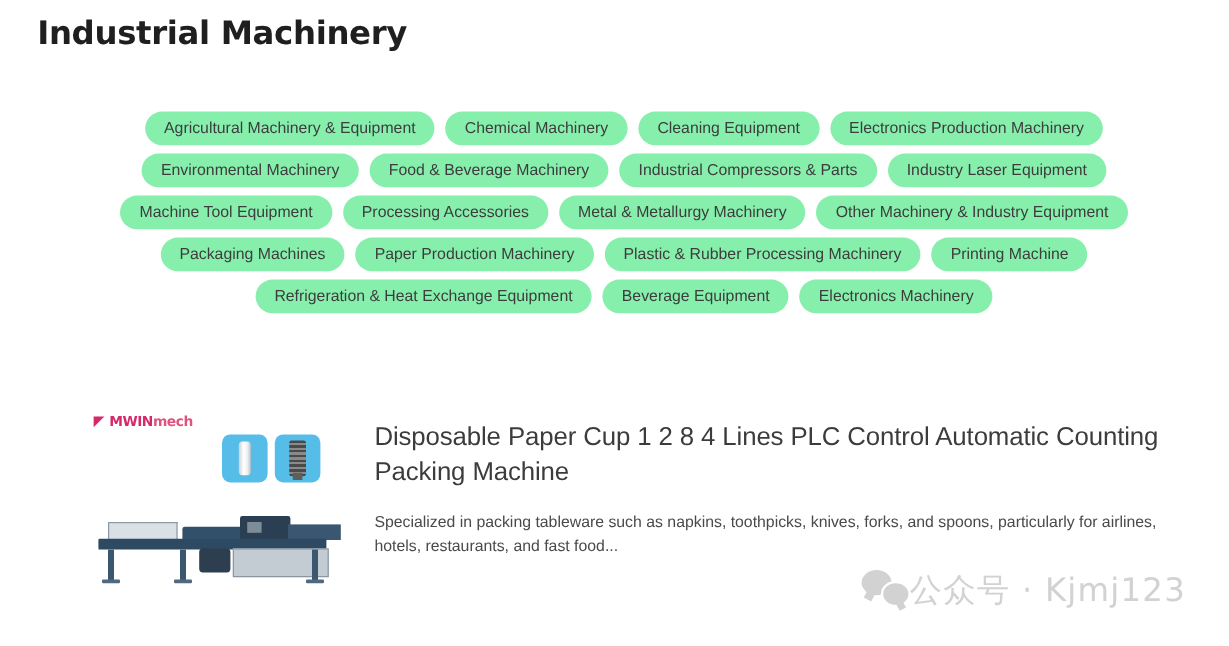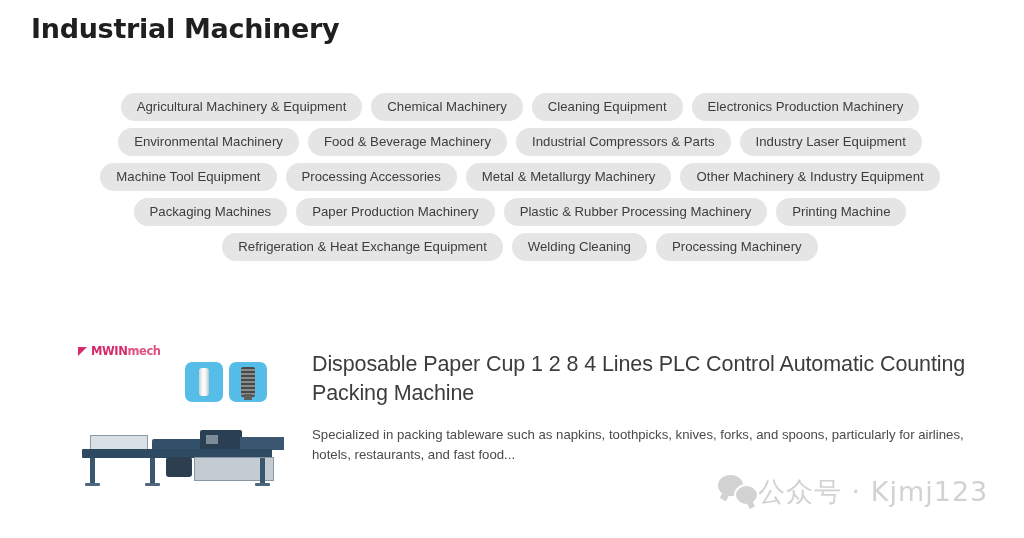--- a/index.html
+++ b/index.html
@@ -36,21 +36,21 @@
     width: 816px;
   }
   .tag-row {
     display: flex;
     justify-content: center;
     align-items: center;
     gap: 9px;
     height: 35px;
   }
   .tag-pill {
-    background: #e5e5e5;
+    background: #86efac;
     border-radius: 17px;
     padding: 6px 16px 7px 16px;
     font-size: 13.2px;
     line-height: 15px;
     color: #3d3d3d;
     white-space: nowrap;
     cursor: pointer;
     font-family: "Liberation Sans", sans-serif;
   }
 
@@ -344,22 +344,22 @@
 
   <div class="tag-row">
     <div class="tag-pill">Packaging Machines</div>
     <div class="tag-pill">Paper Production Machinery</div>
     <div class="tag-pill">Plastic &amp; Rubber Processing Machinery</div>
     <div class="tag-pill">Printing Machine</div>
   </div>
 
   <div class="tag-row">
     <div class="tag-pill">Refrigeration &amp; Heat Exchange Equipment</div>
-    <div class="tag-pill">Welding Cleaning</div>
-    <div class="tag-pill">Processing Machinery</div>
+    <div class="tag-pill">Beverage Equipment</div>
+    <div class="tag-pill">Electronics Machinery</div>
   </div>
 
 </div>
 
 <div id="product-card">
 
   <div id="product-media">
 
     <div id="brand-logo">
       <span class="logo-mark"></span>

